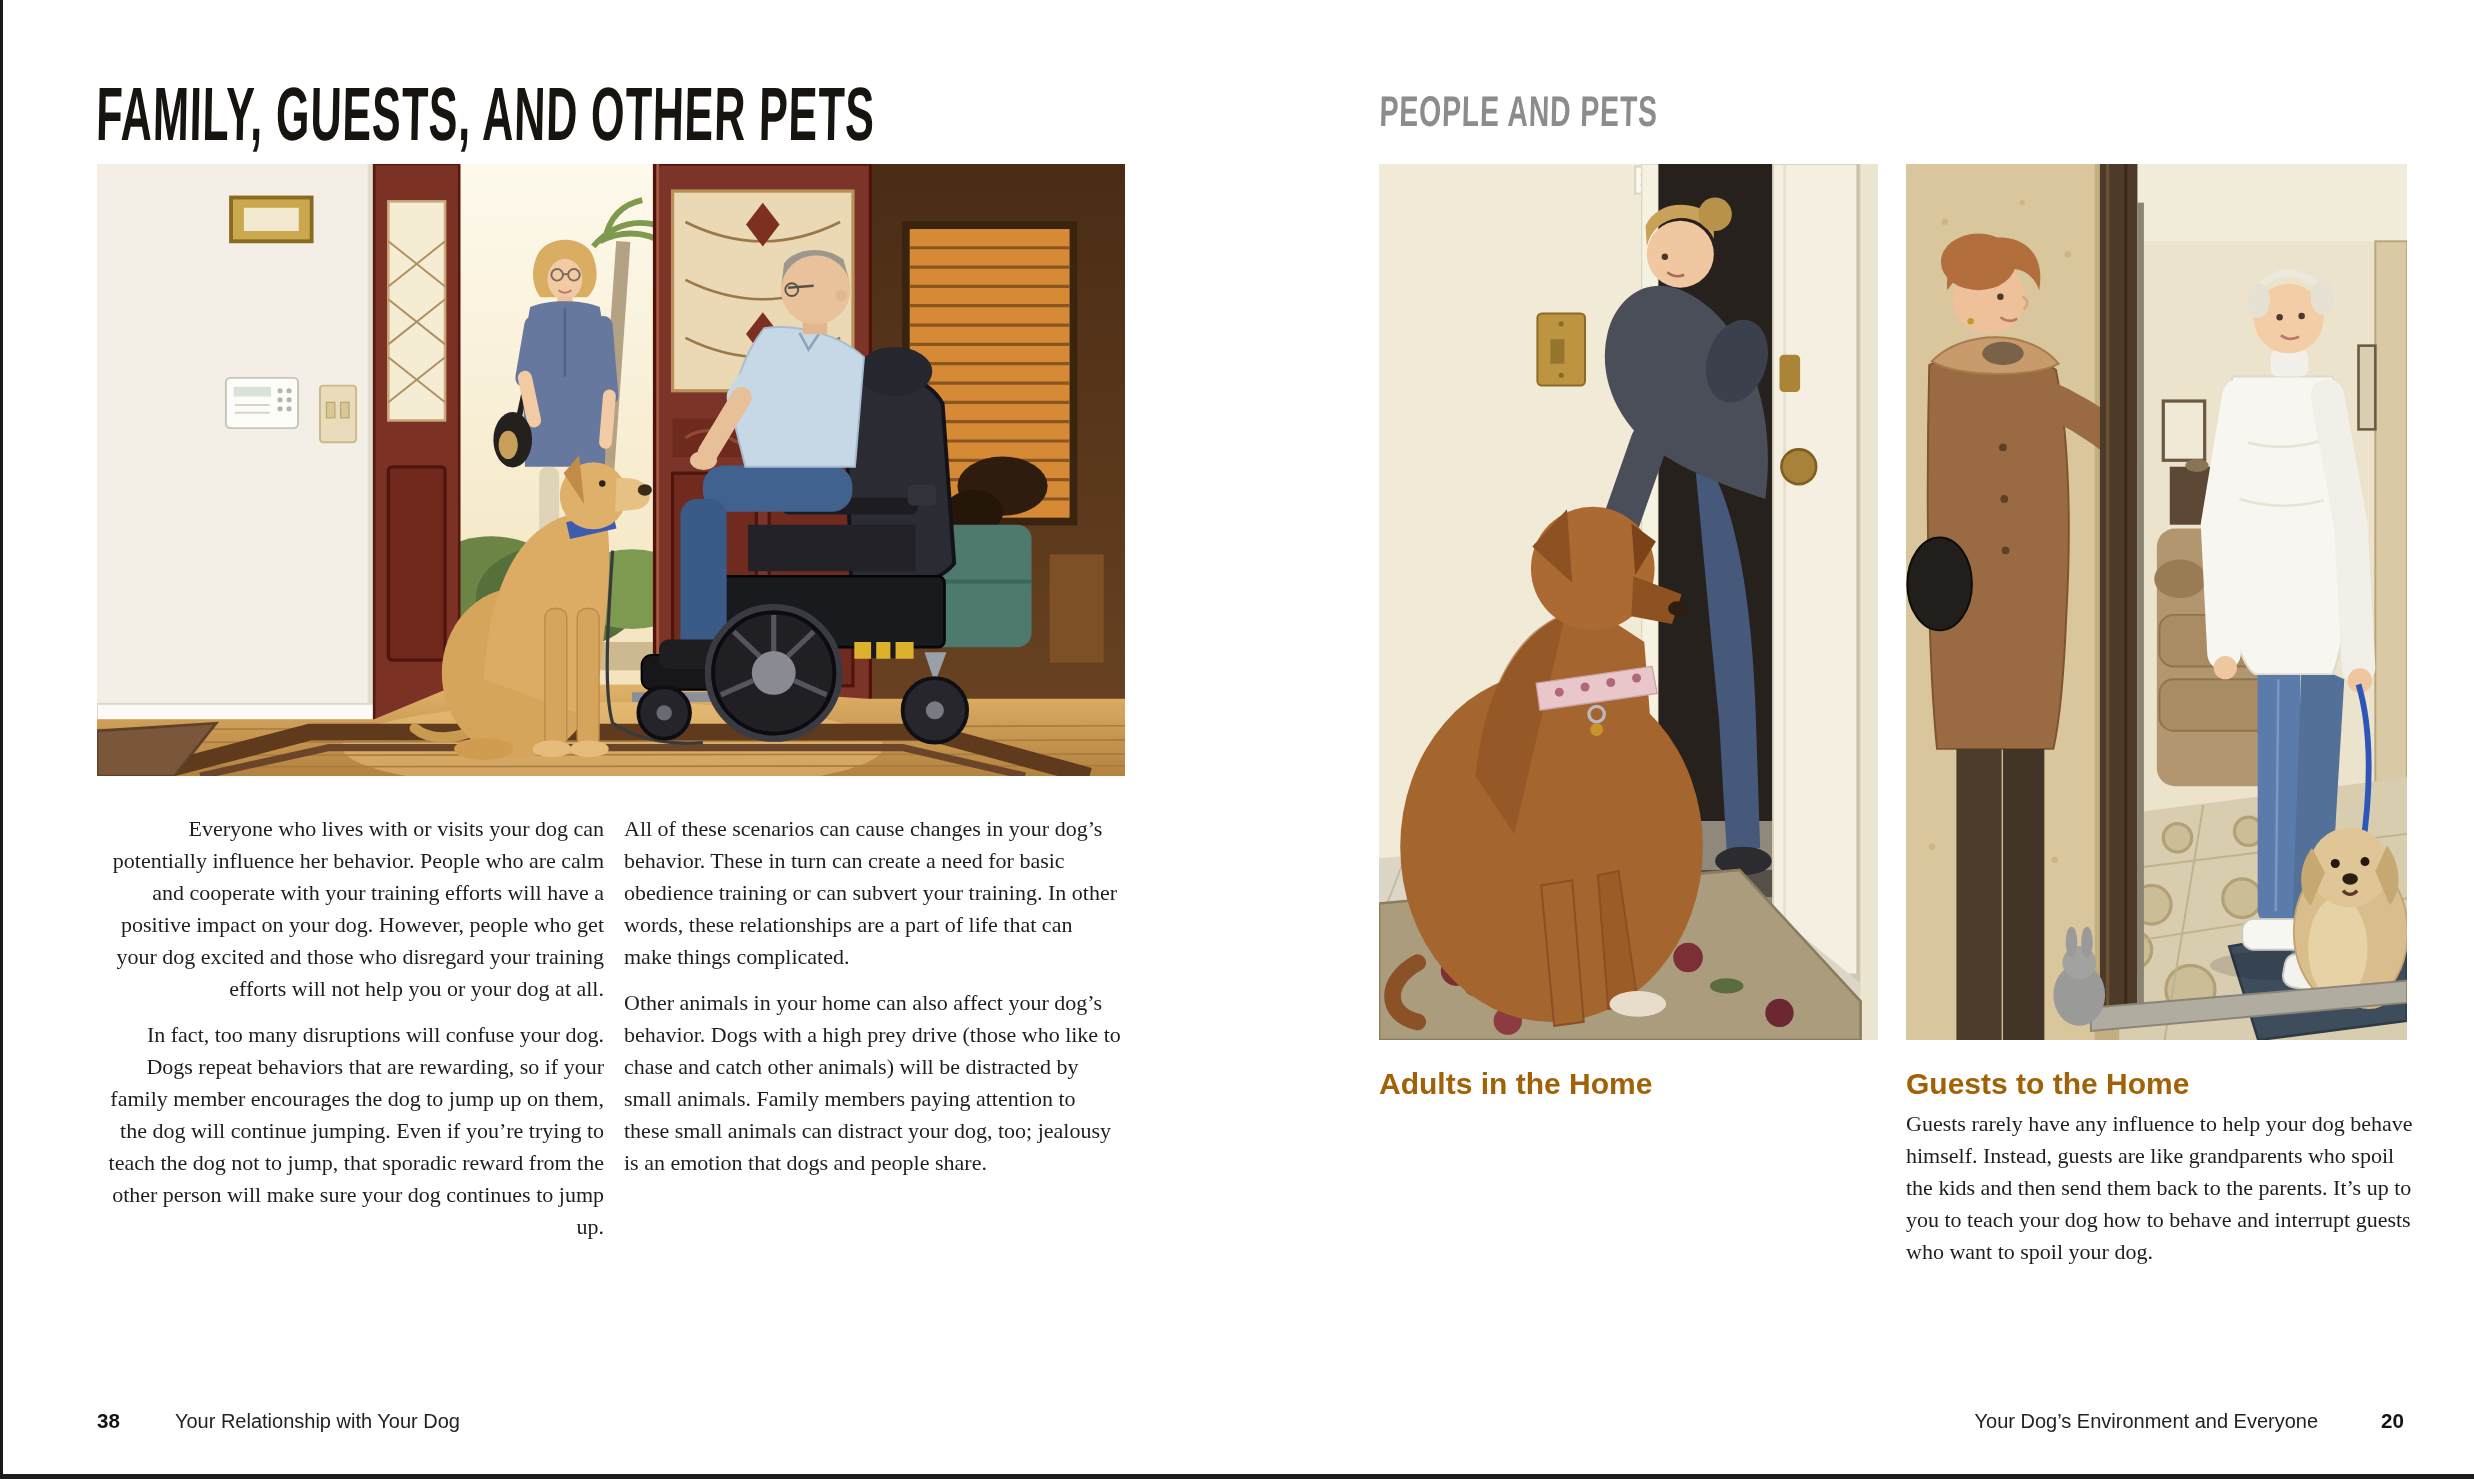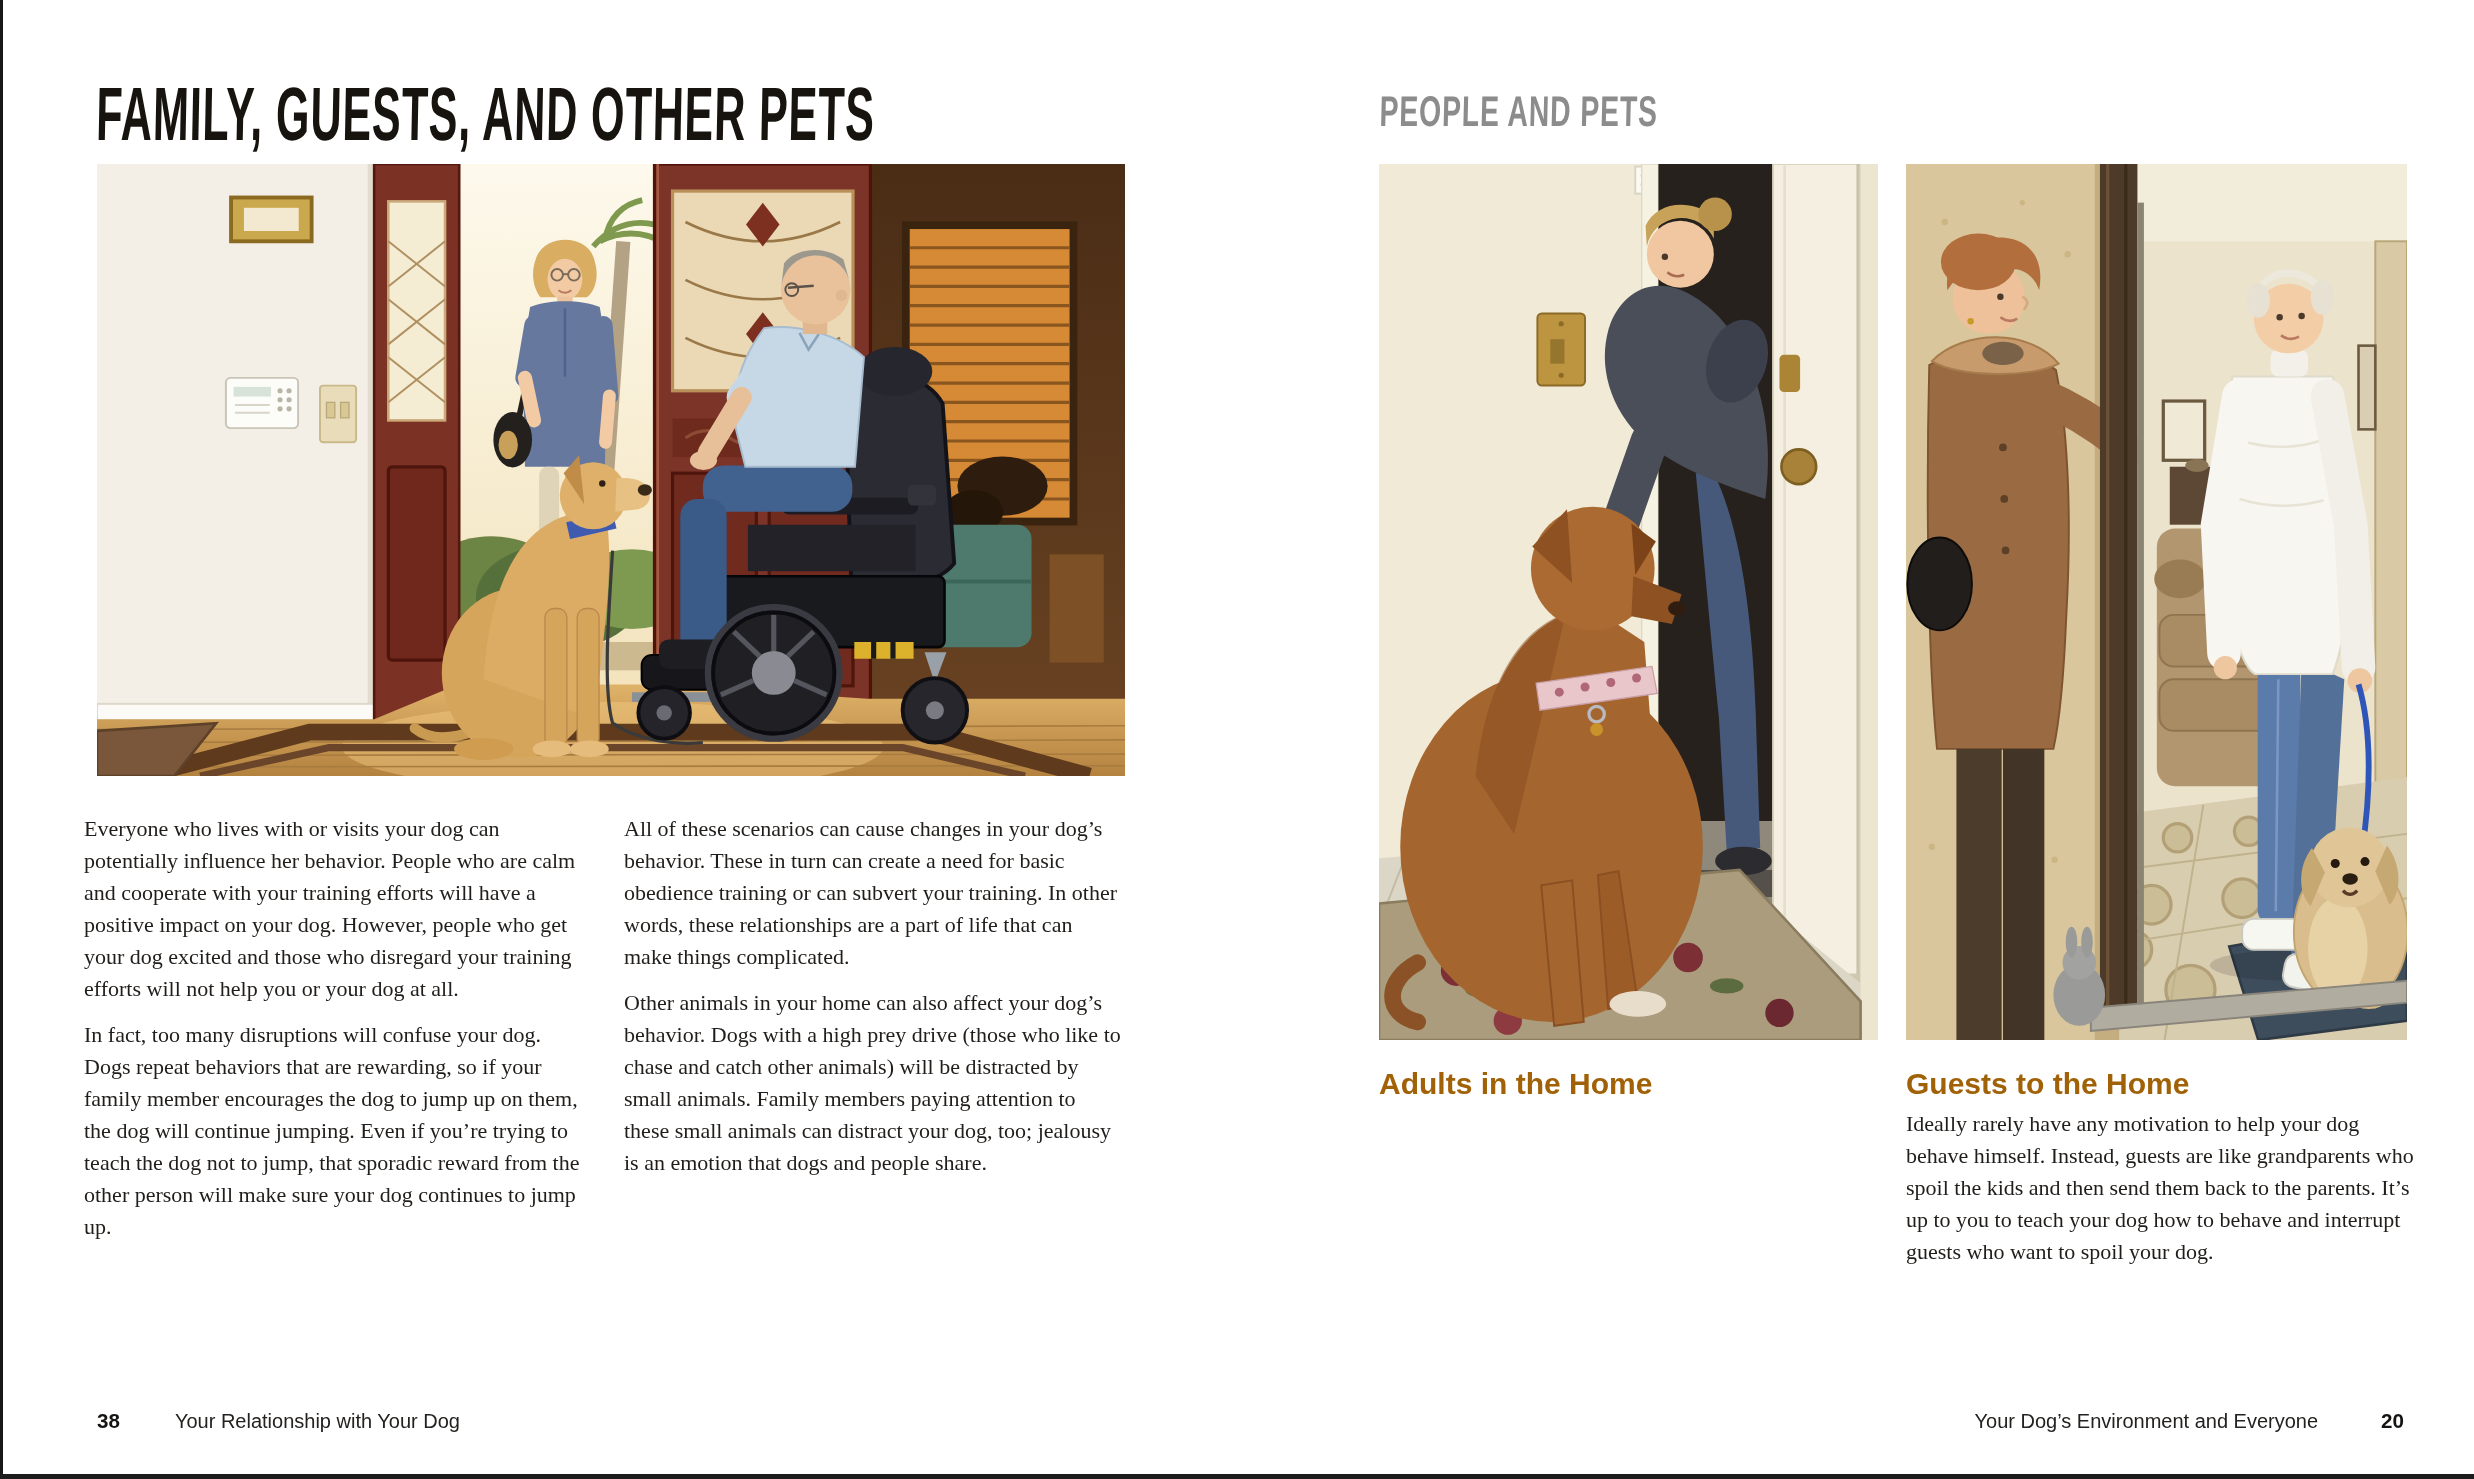--- a/index.html
+++ b/index.html
@@ -19,21 +19,21 @@
   
   .photo{position:absolute;overflow:hidden;}
   .photo svg{display:block;width:100%;height:100%;}
   .photo-1{left:97px;top:164px;width:1028px;height:612px;}
   .photo-2{left:1379px;top:164px;width:499px;height:876px;}
   .photo-3{left:1906px;top:164px;width:501px;height:876px;}
 
   
   .bodycol{position:absolute;font-size:22px;line-height:32px;}
   .bodycol p{margin:0 0 13.5px 0;}
-  .col-1{left:84px;top:813px;width:498px;}
+  .col-1{left:106px;top:813px;width:498px;text-align:right;}
   .col-2{left:624px;top:813px;width:498px;}
   .section{position:absolute;width:508px;}
   .section-1{left:1379px;top:1067px;}
   .section-2{left:1906px;top:1067px;}
   .section h3{margin:0 0 8.4px 0;font-family:"Liberation Sans",sans-serif;font-weight:bold;
               font-size:30px;line-height:1.1;color:#a16207;}
   .section p{margin:0;font-size:22px;line-height:32px;}
 
   
   .footer{position:absolute;top:1409px;font-family:Liberation Sans, sans-serif;
@@ -494,20 +494,20 @@
         <ellipse cx="280" cy="1208" rx="9" ry="24" fill="#9a9a98"></ellipse>
       </g>
     </svg>
   </figure>
 
   <section class="section section-1">
     <h3>Adults in the Home</h3>
   </section>
   <section class="section section-2">
     <h3>Guests to the Home</h3>
-    <p>Ideally rarely have any motivation to help your dog behave himself. Instead, guests are like grandparents who spoil the kids and then send them back to the parents. It’s up to you to teach your dog how to behave and interrupt guests who want to spoil your dog.</p>
+    <p>Guests rarely have any influence to help your dog behave himself. Instead, guests are like grandparents who spoil the kids and then send them back to the parents. It’s up to you to teach your dog how to behave and interrupt guests who want to spoil your dog.</p>
   </section>
 
   <div class="footer footer-right">
     <span class="chapter">Your Dog’s Environment and Everyone</span><span class="pagenum">20</span>
   </div>
 </div>
 
 
 </body></html>

